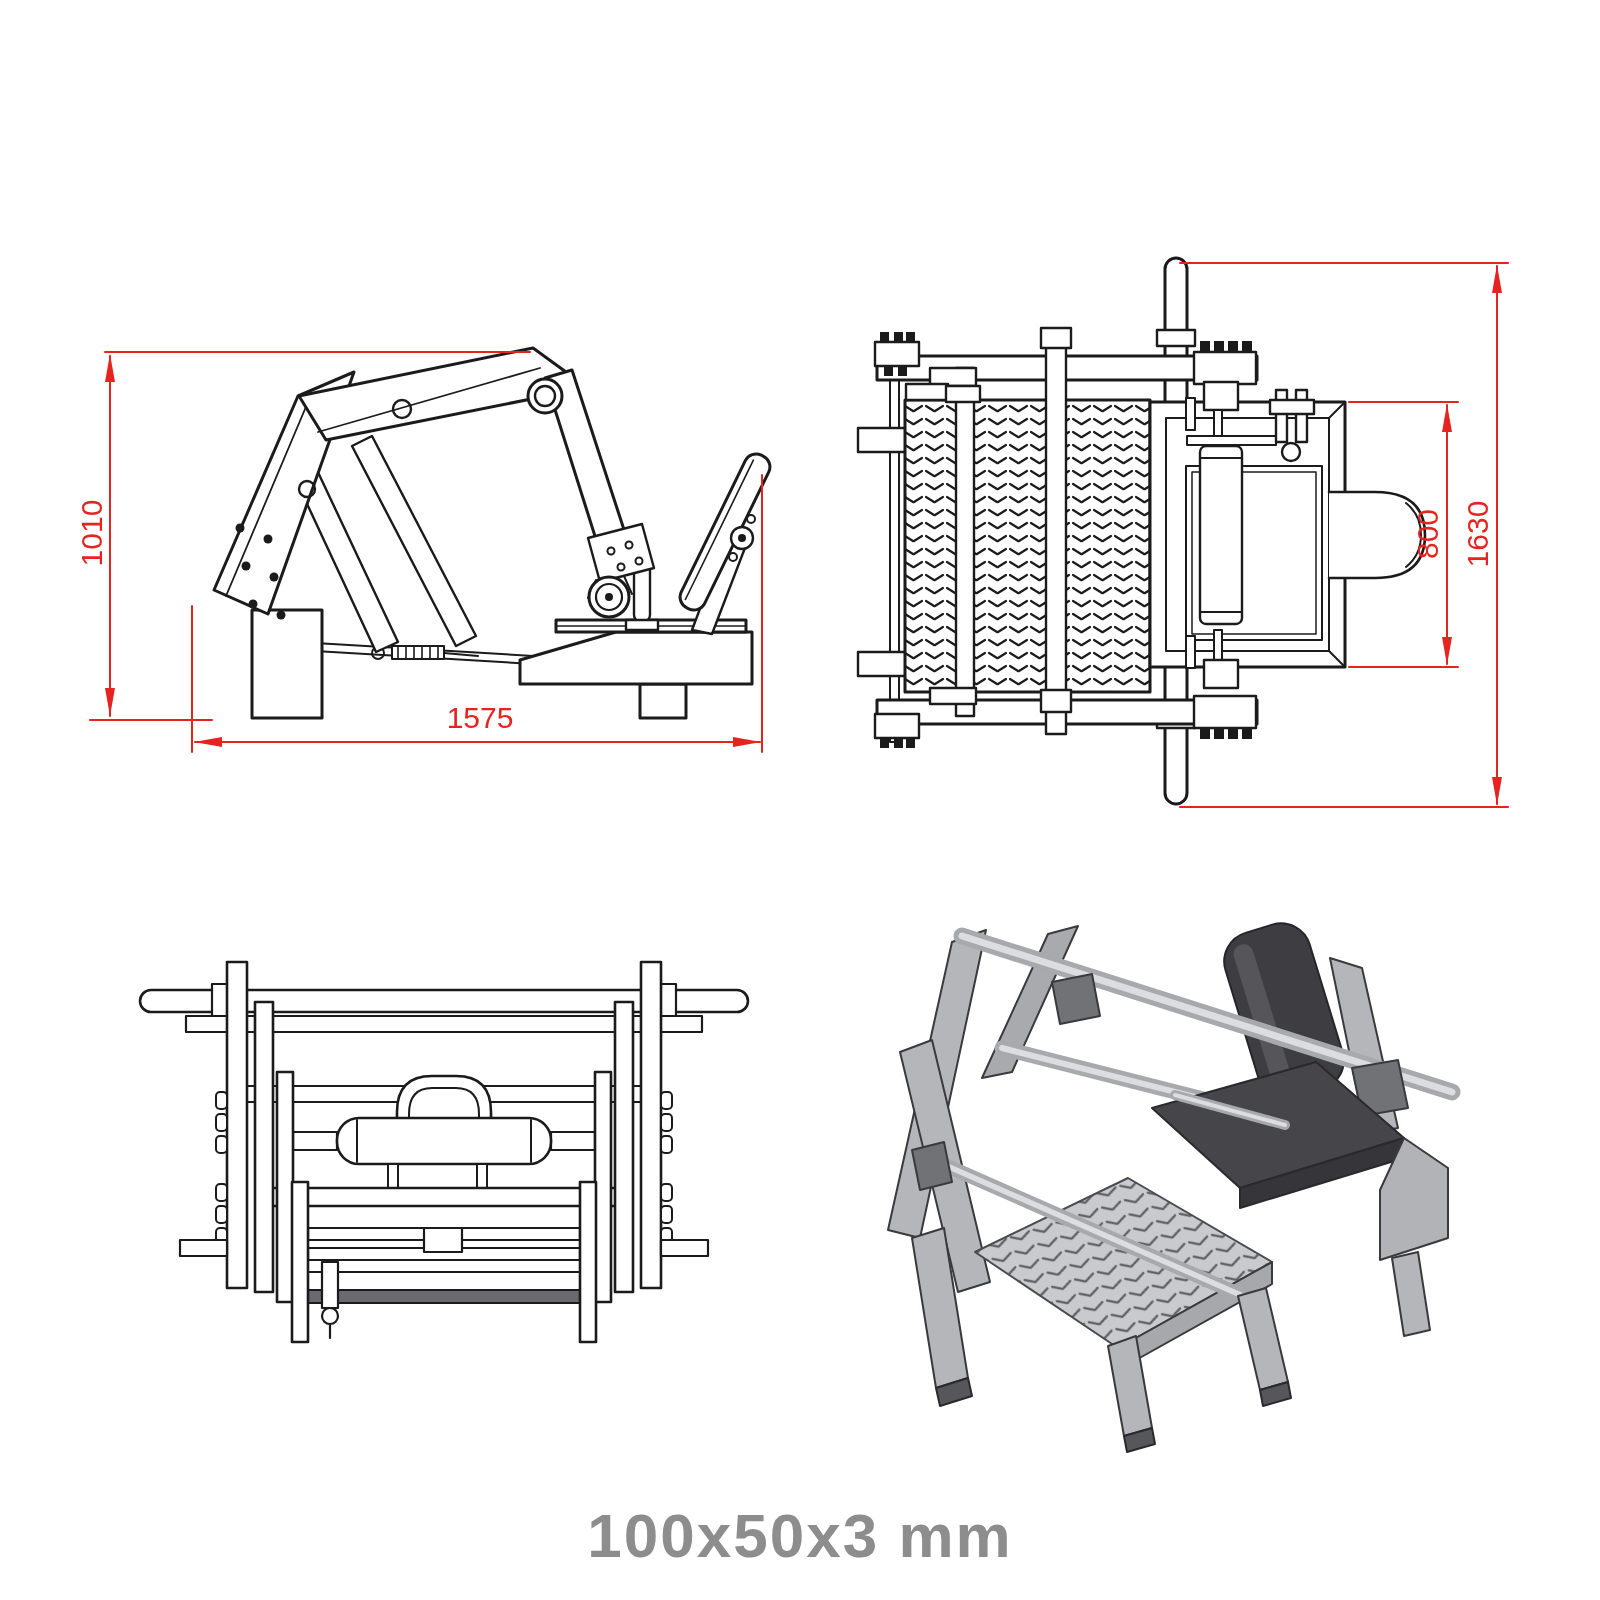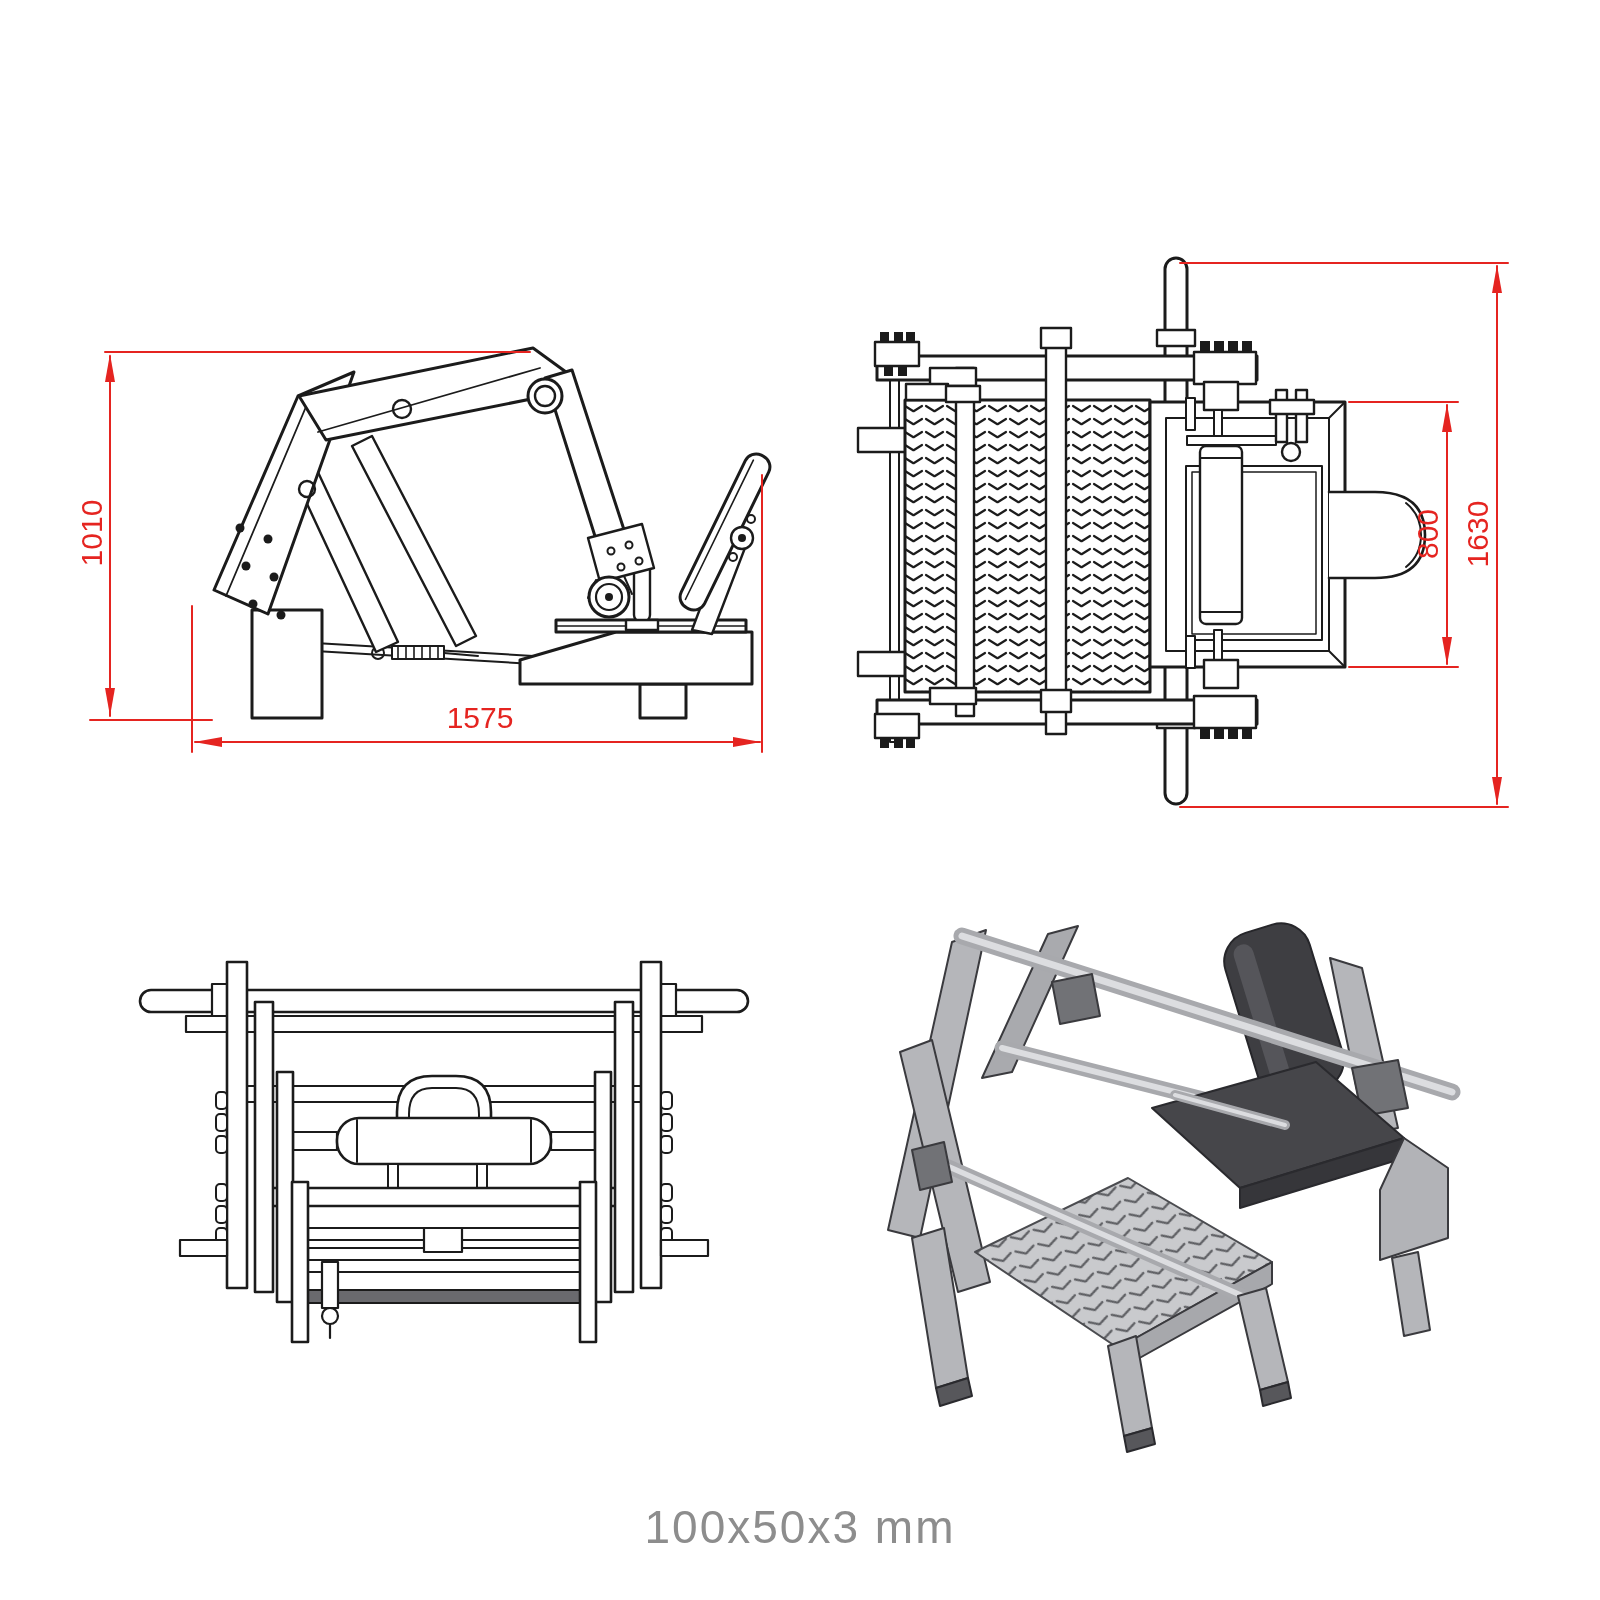--- a/index.html
+++ b/index.html
@@ -8,24 +8,24 @@
     width:1600px;height:1600px;
     background:#ffffff;
     font-family:"Liberation Sans", sans-serif;
     overflow:hidden;
   }
   .sheet svg{position:absolute;left:0;top:0;}
   .caption{
     position:absolute;
     left:0;right:0;top:1500px;
     text-align:center;
-    font-size:46px;
+    font-size:62px;
     letter-spacing:2px;
     color:#8d8d8d;
-    font-weight:400;
+    font-weight:700;
   }
   .dim-text{
     font-family:"Liberation Sans", sans-serif;
     font-size:30px;
     fill:#e52420;
     font-weight:400;
   }
 </style>
 </head>
 <body>

